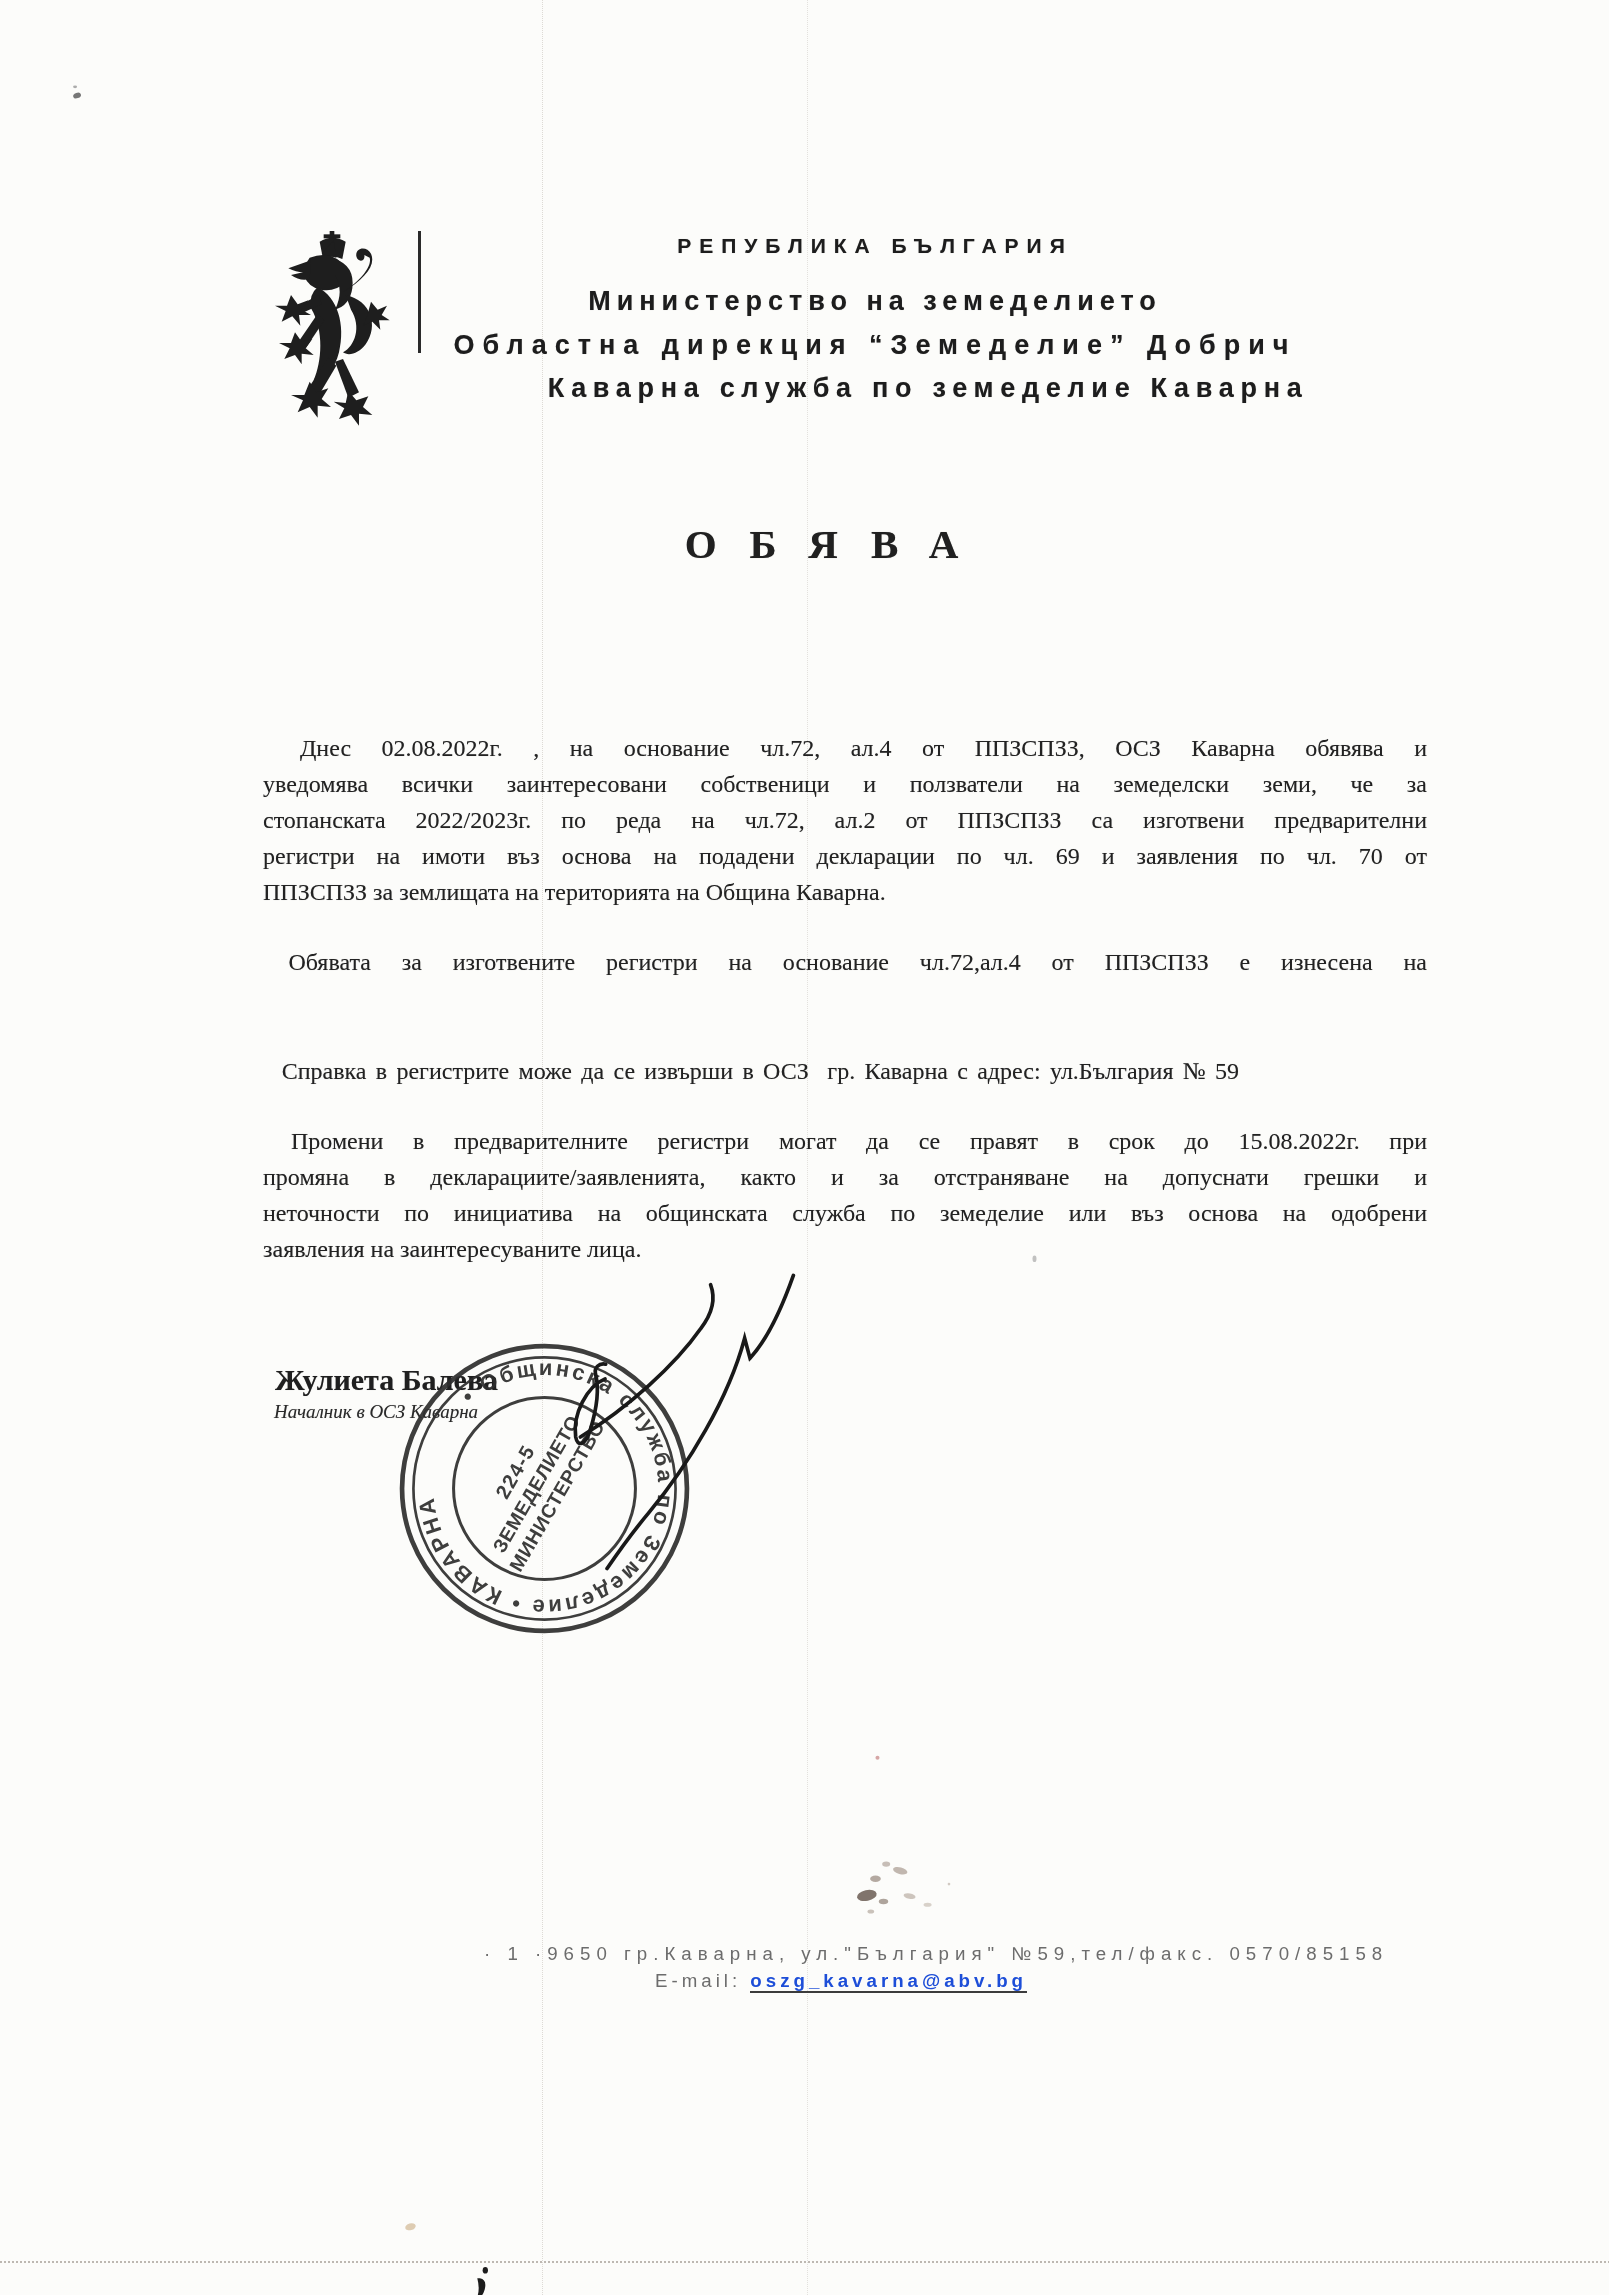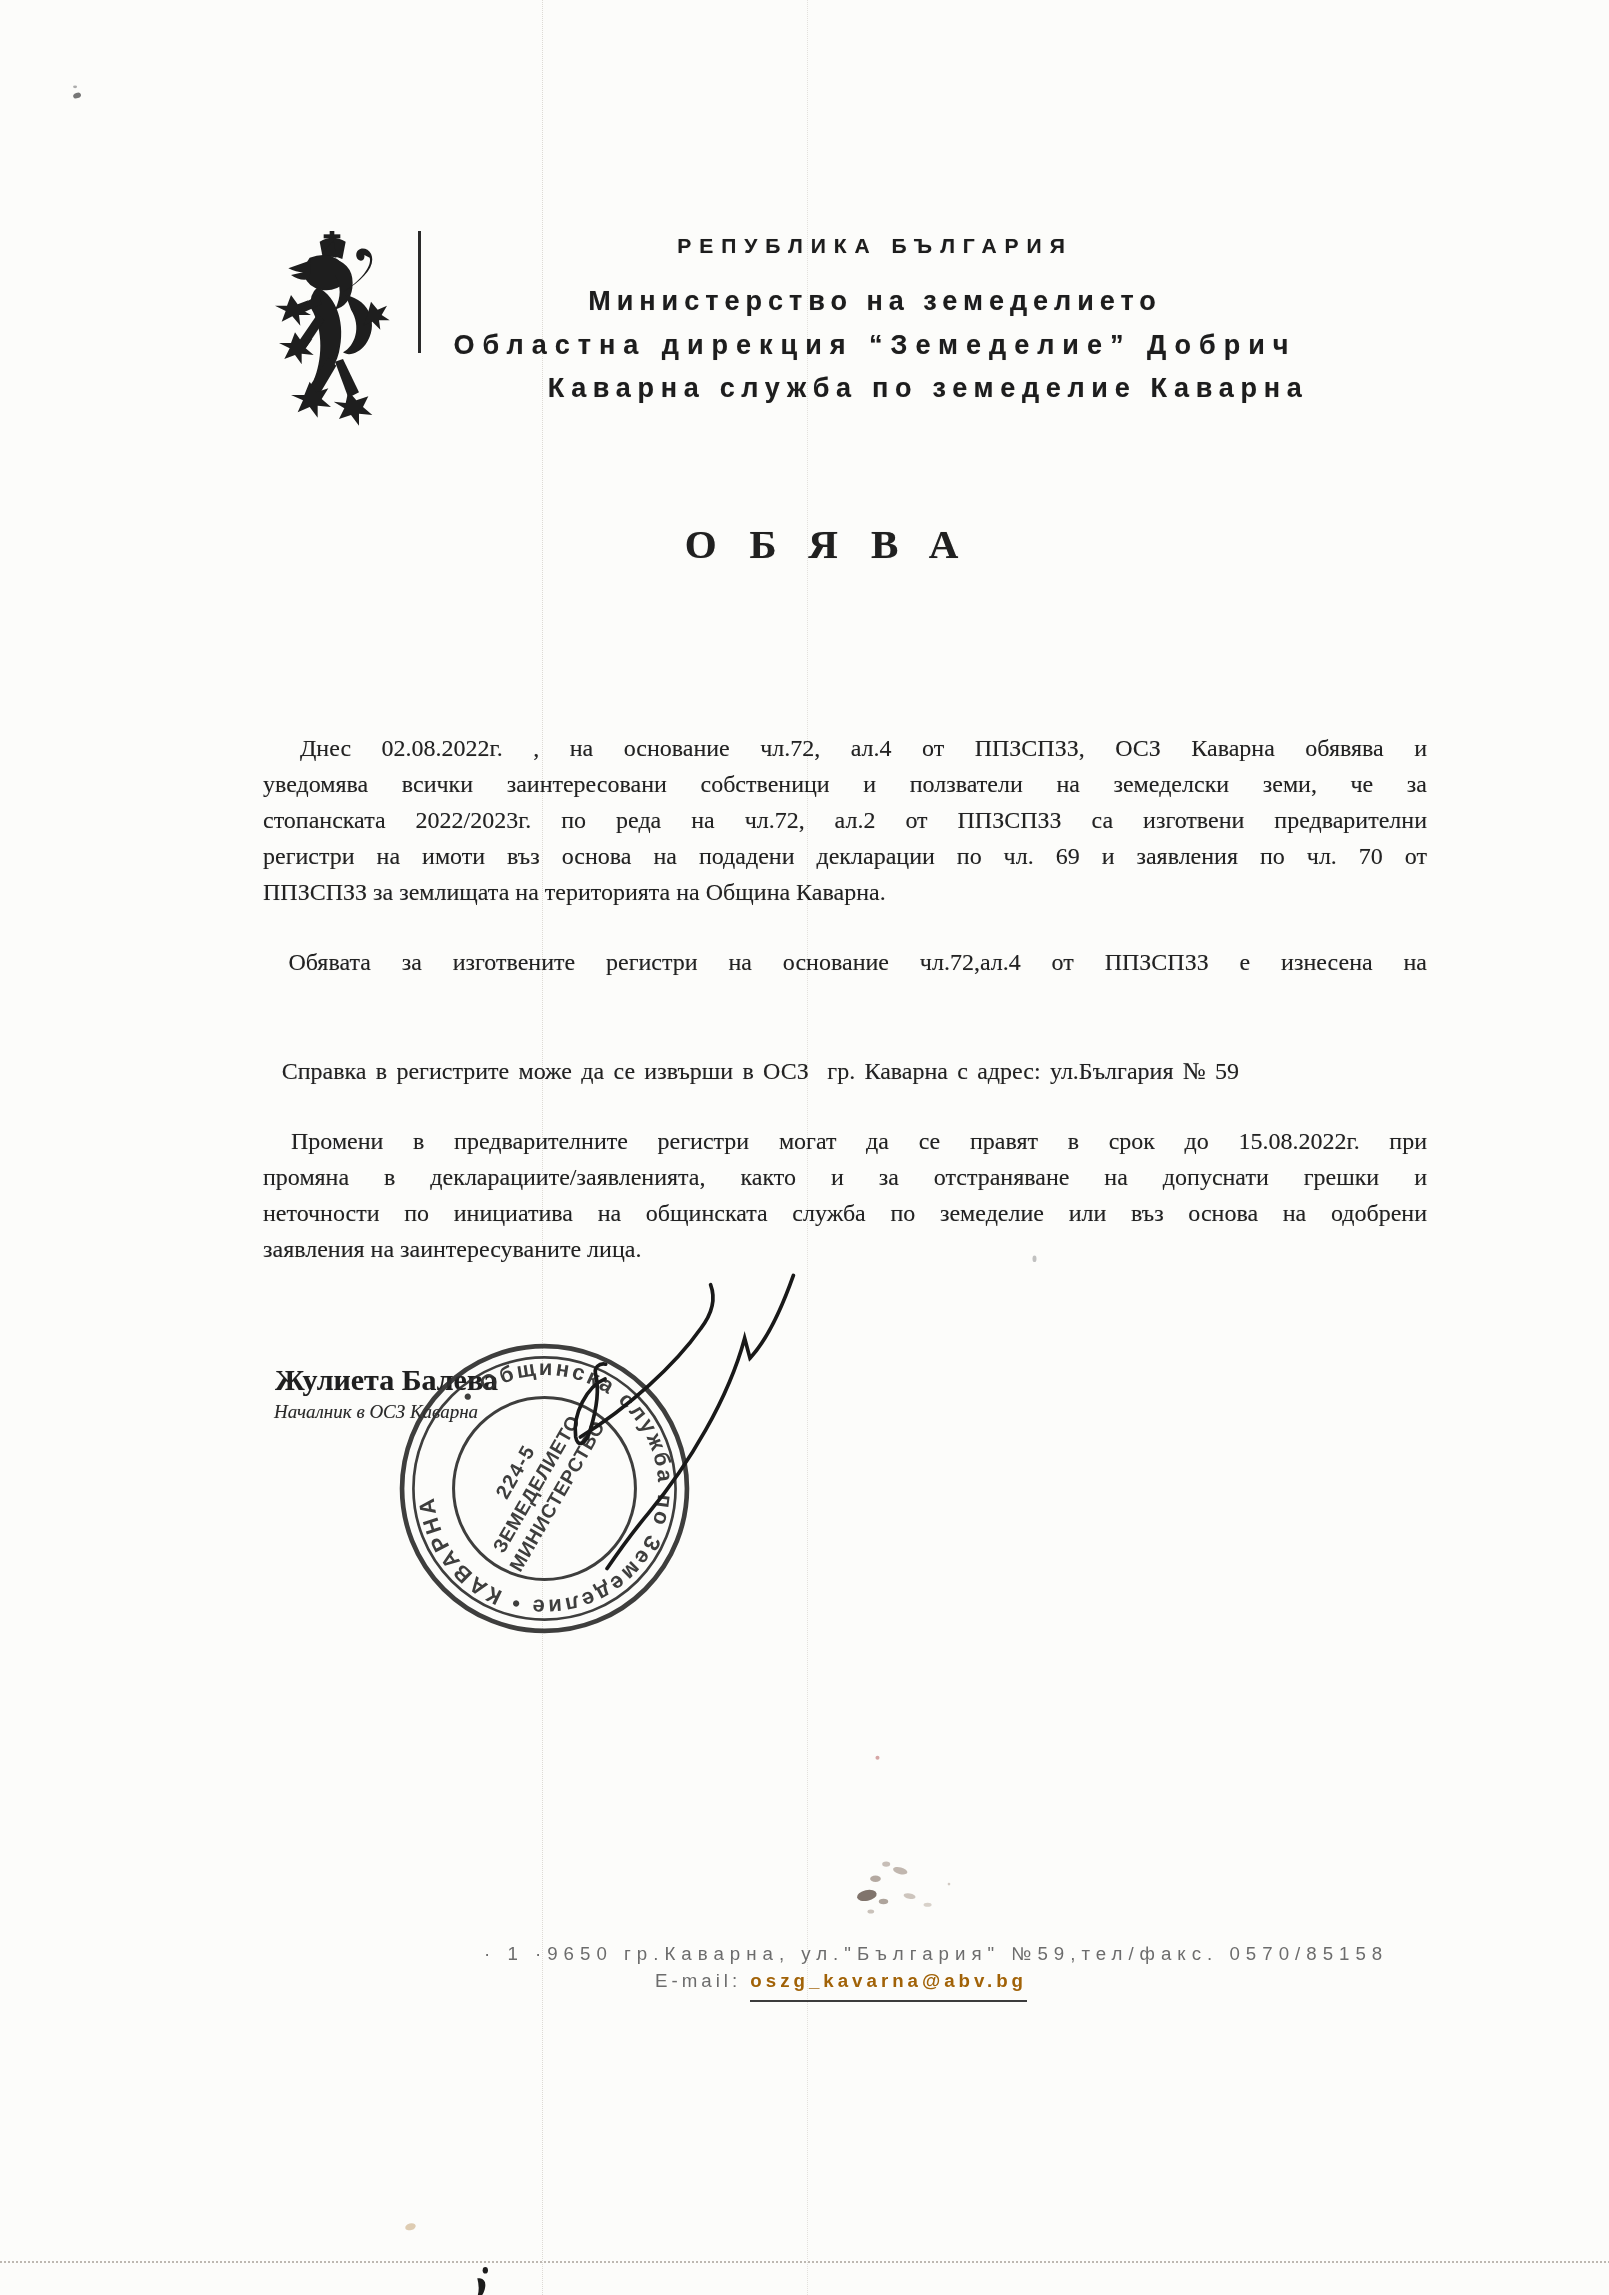--- a/index.html
+++ b/index.html
@@ -30,21 +30,21 @@
   
   .sig-name{position:absolute;left:275px;top:1363px;font-size:30px;font-weight:bold;color:#1f1f1f;
     text-shadow:0 0 0.7px rgba(30,30,30,.4);}
   .sig-role{position:absolute;left:274px;top:1401px;font-size:19px;font-style:italic;color:#2a2a2a;
     text-shadow:0 0 0.7px rgba(40,40,40,.35);}
   
   .foot1{position:absolute;left:484px;top:1943px;font-family:"Liberation Sans", sans-serif;
     font-size:18.7px;letter-spacing:6px;color:#6c6c6c;white-space:pre;}
   .foot2{position:absolute;left:655px;top:1970px;font-family:"Liberation Sans", sans-serif;
     font-size:18.7px;letter-spacing:4px;color:#6c6c6c;white-space:pre;}
-  .foot2 .mail{font-weight:bold;color:#a16207;border-bottom:2.7px solid #3c3c3c;padding-bottom:9px;}
+  .foot2 .mail{font-weight:bold;color:#1d4ed8;border-bottom:2.7px solid #3c3c3c;padding-bottom:0;}
   svg{position:absolute;}
   .noptr{pointer-events:none;}
 </style>
 </head>
 <body>
 
 <div class="vfold" style="left:542px"></div>
 <div class="vfold" style="left:807px;opacity:.8"></div>
 <div class="hfold" style="top:2261px"></div>
 

